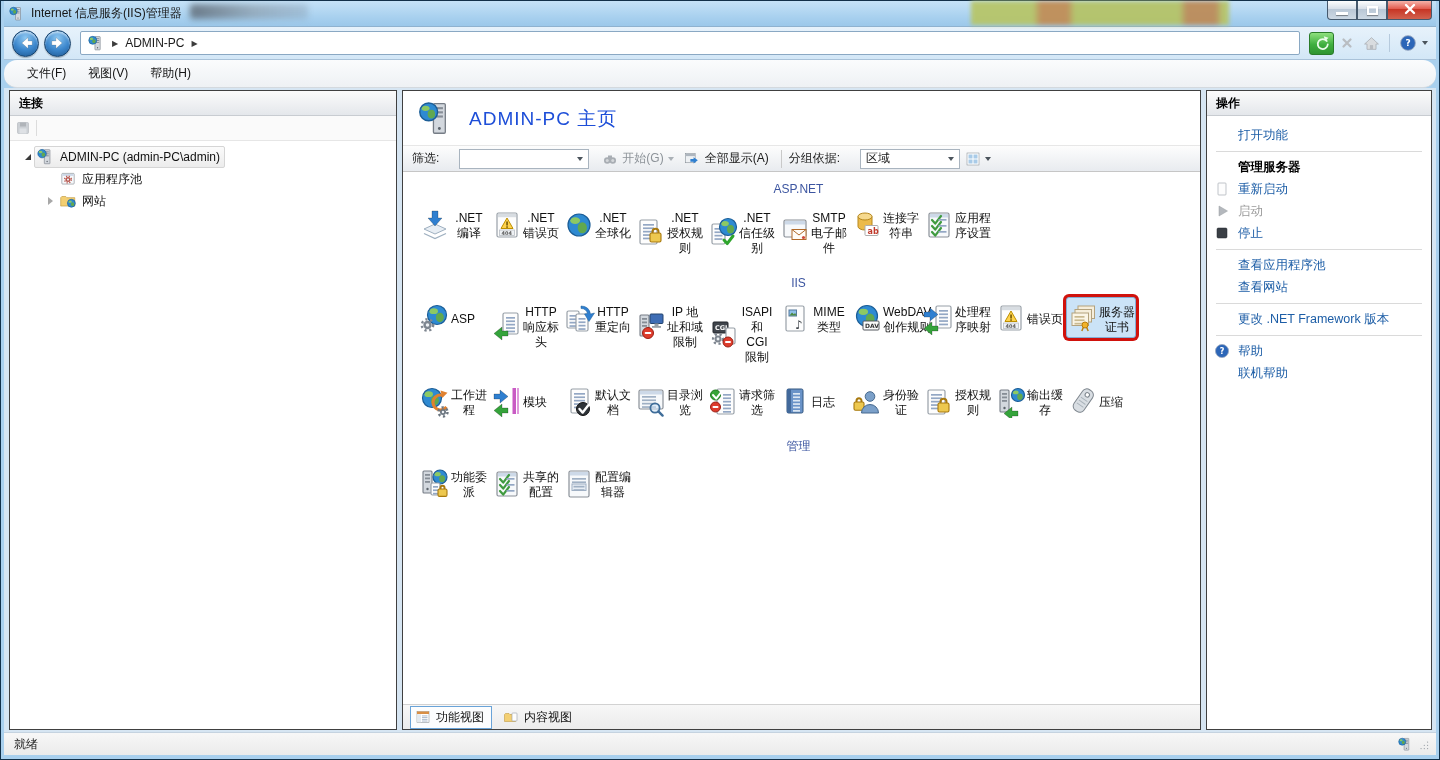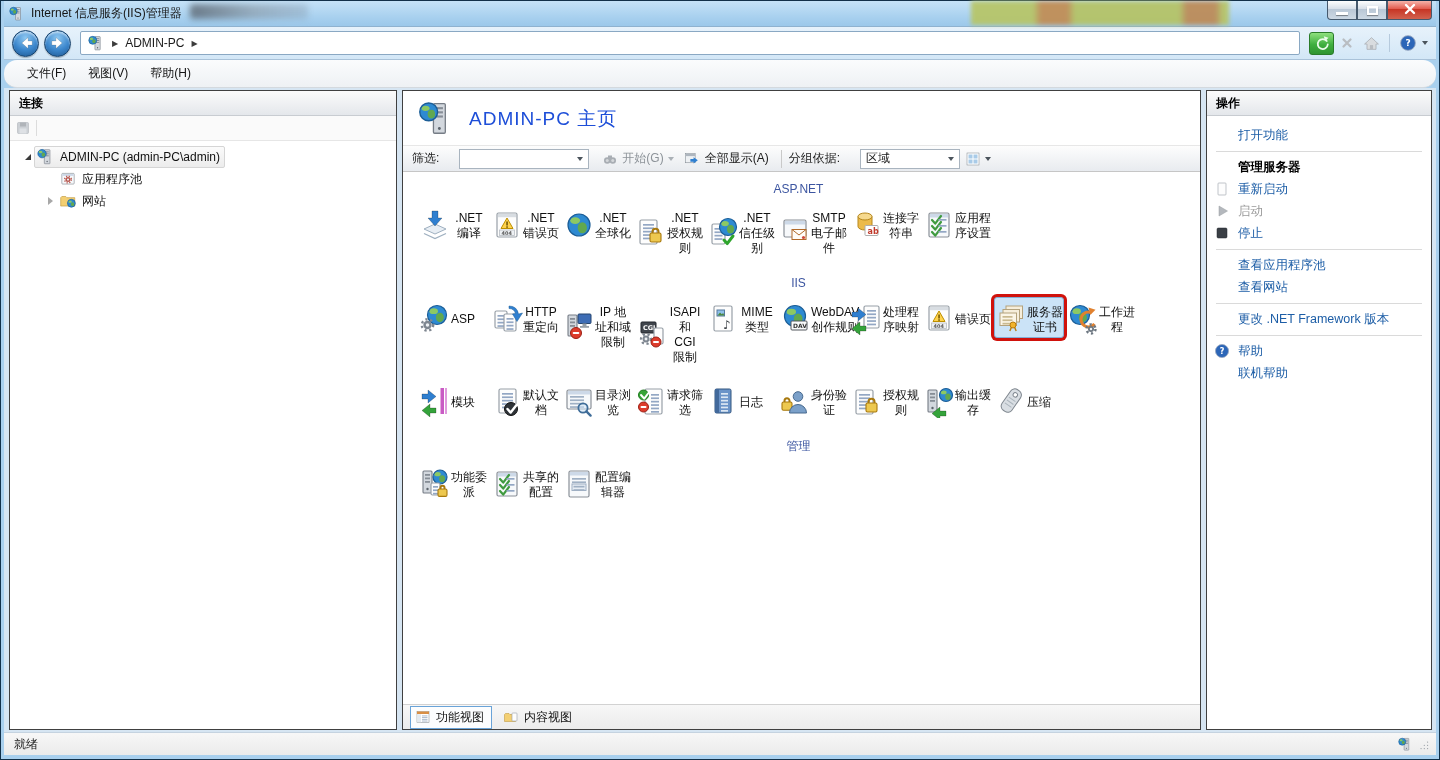--- a/index.html
+++ b/index.html
@@ -480,20 +480,34 @@
                   <circle cx="8.5" cy="23" r="4.2" fill="#7f8791"></circle>
                   <circle cx="8.5" cy="23" r="5.7" fill="none" stroke="#7f8791" stroke-width="2.4" stroke-dasharray="2.2 2.6"></circle>
                   <circle cx="8.5" cy="23" r="1.764" fill="#eef1f4"></circle>
                 </svg>
               </span>
               <span class="flabel">ASP</span>
             </div>
             <div class="feat">
               <span>
                 <svg width="32" height="32" viewBox="0 0 32 32" style="display:block">
+                  <rect x="12" y="3" width="15" height="21" rx="1.5" fill="#fdfdfd" stroke="#98a0a8" stroke-width="1.2"></rect>
+                  <rect x="15" y="7" width="9" height="1.7" fill="#93a7c4"></rect>
+                  <rect x="15" y="10.4" width="9" height="1.7" fill="#93a7c4"></rect>
+                  <rect x="15" y="13.8" width="9" height="1.7" fill="#93a7c4"></rect>
+                  <rect x="15" y="17.2" width="9" height="1.7" fill="#93a7c4"></rect>
+                  <rect x="15" y="20.6" width="9" height="1.7" fill="#93a7c4"></rect>
+                  <path d="M17 21 h-6 v-4 l-8 6.5 8 6.5 v-4 h6 z" fill="#35a33b" stroke="rgba(0,0,0,.28)" stroke-width=".8"></path>
+                </svg>
+              </span>
+              <span class="flabel">HTTP 响应标头</span>
+            </div>
+            <div class="feat">
+              <span>
+                <svg width="32" height="32" viewBox="0 0 32 32" style="display:block">
                   <rect x="4" y="8" width="12" height="17" rx="1.5" fill="#fdfdfd" stroke="#98a0a8" stroke-width="1.2"></rect>
                   <rect x="6.5" y="12" width="7" height="1.7" fill="#93a7c4"></rect>
                   <rect x="6.5" y="15.4" width="7" height="1.7" fill="#93a7c4"></rect>
                   <rect x="6.5" y="18.8" width="7" height="1.7" fill="#93a7c4"></rect>
                   <rect x="6.5" y="22.2" width="7" height="1.7" fill="#93a7c4"></rect>
                   <rect x="13" y="11" width="12" height="17" rx="1.5" fill="#fdfdfd" stroke="#98a0a8" stroke-width="1.2"></rect>
                   <rect x="15.5" y="15" width="7" height="1.7" fill="#93a7c4"></rect>
                   <rect x="15.5" y="18.4" width="7" height="1.7" fill="#93a7c4"></rect>
                   <rect x="15.5" y="21.8" width="7" height="1.7" fill="#93a7c4"></rect>
                   <rect x="15.5" y="25.2" width="7" height="1.7" fill="#93a7c4"></rect>

